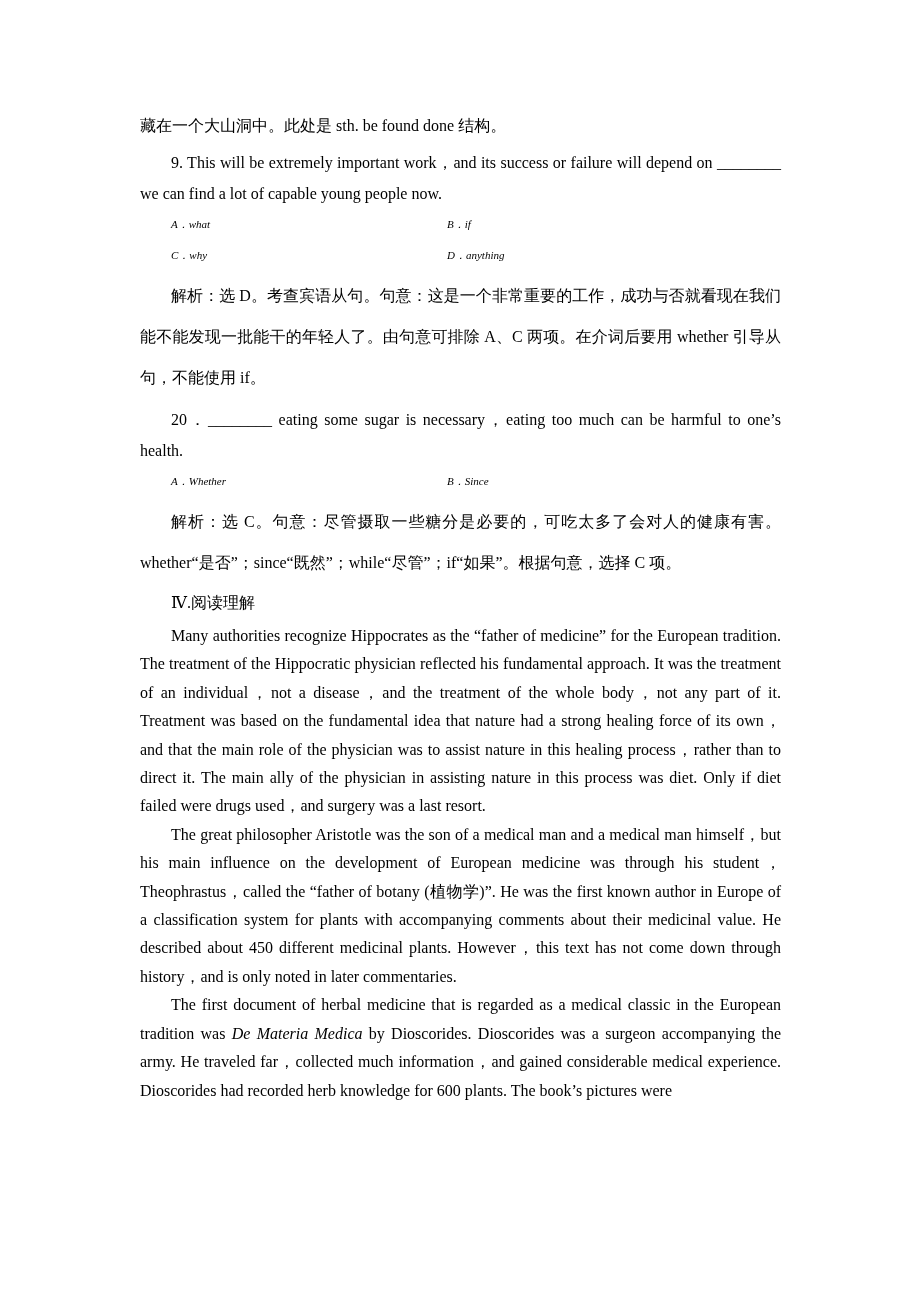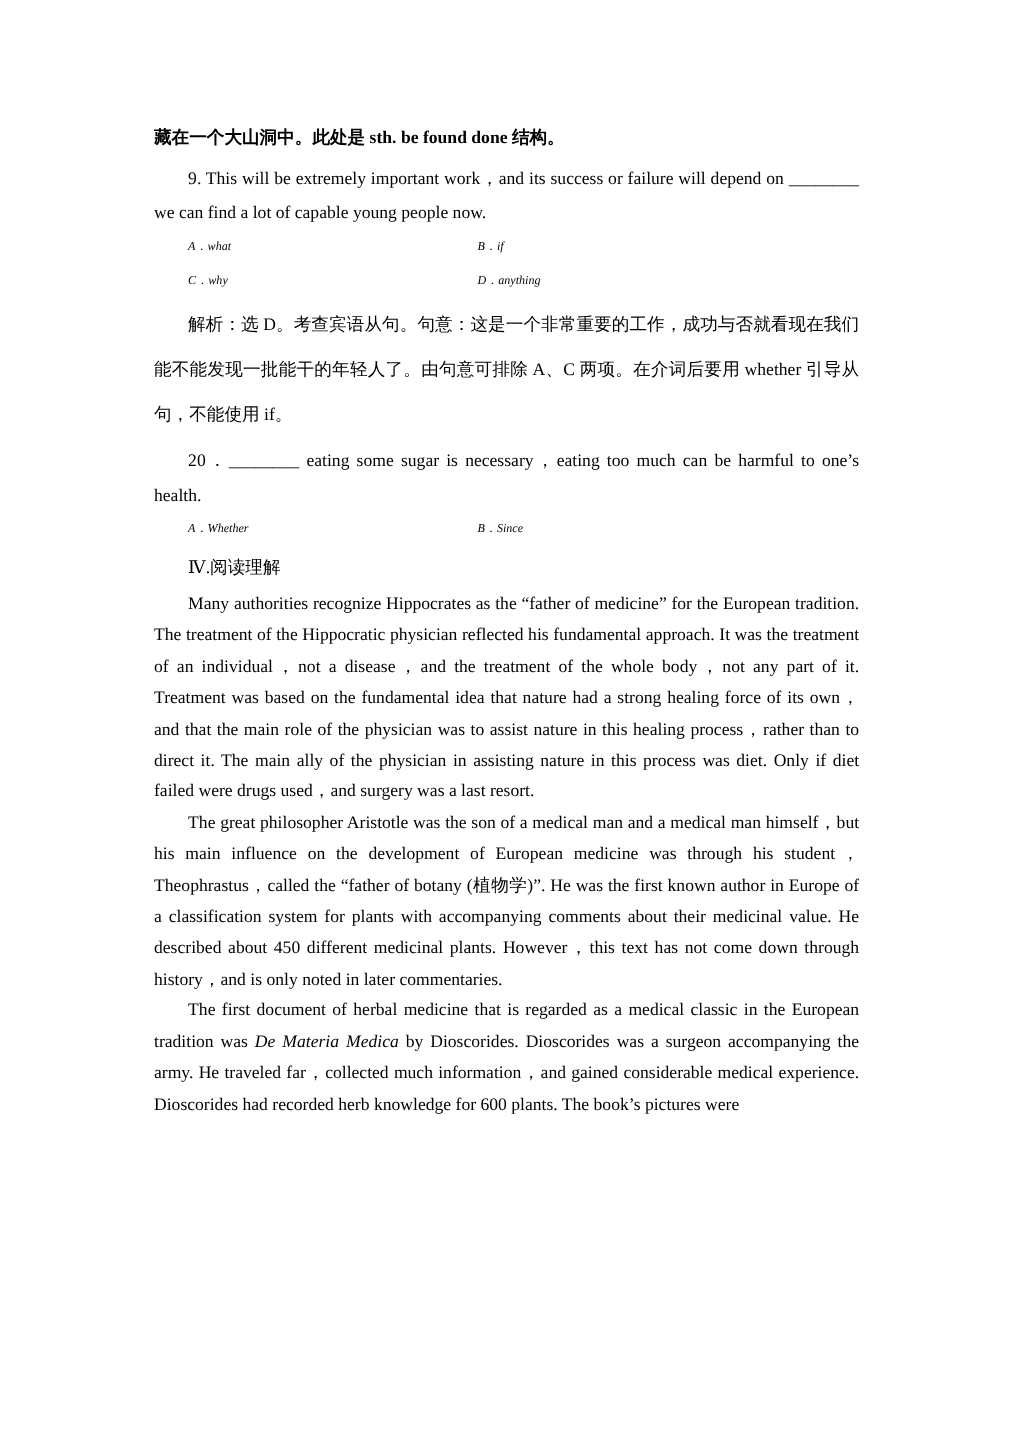--- a/index.html
+++ b/index.html
@@ -8,25 +8,25 @@
     height: 1302px;
     background: #ffffff;
     color: #000000;
     overflow: hidden;
     font-family: "Liberation Serif", "DejaVu Serif", serif;
   }
   .page { padding: 110px 139px 0 140px; }
   .para { font-size: 16px; margin: 0; }
   .just { text-align: justify; }
   .indent { text-indent: 31px; }
-  .cn { line-height: 31px; margin-bottom: 6px; font-weight: bold; }
+  .cn { line-height: 31px; margin-bottom: 6px; }
   .q { line-height: 31px; margin-top: 6px; }
   .options-row { position: relative; font-size: 11px; line-height: 31px; font-style: italic; }
   .opt.first { margin-left: 31px; }
-  .opt.second { position: absolute; left: 294px; }
+  .opt.second { position: absolute; left: 307px; }
   .analysis { line-height: 41px; margin: 4px 0; }
   .heading { line-height: 31px; margin: 4px 0; }
   .passage { line-height: 28.4px; }
   .italic { font-style: italic; margin-top: 39px; }
 </style>
 </head>
 <body>
 
 <div class="page">
 
@@ -45,20 +45,21 @@
 
   <p class="para analysis just indent">解析：选 D。考查宾语从句。句意：这是一个非常重要的工作，成功与否就看现在我们能不能发现一批能干的年轻人了。由句意可排除 A、C 两项。在介词后要用 whether 引导从句，不能使用 if。</p>
 
   <p class="para q just indent">20．________ eating some sugar is necessary，eating too much can be harmful to one’s health.</p>
 
   <div class="options-row">
     <span class="opt first">A．Whether</span>
     <span class="opt second">B．Since</span>
   </div>
 
+  <p class="para analysis just indent">解析：选 C。句意：尽管摄取一些糖分是必要的，可吃太多了会对人的健康有害。whether“是否”；since“既然”；while“尽管”；if“如果”。根据句意，选择 C 项。</p>
 
   <p class="para heading indent">Ⅳ.阅读理解</p>
 
 
   <p class="para passage just indent">Many authorities recognize Hippocrates as the “father of medicine” for the European tradition. The treatment of the Hippocratic physician reflected his fundamental approach. It was the treatment of an individual，not a disease，and the treatment of the whole body，not any part of it. Treatment was based on the fundamental idea that nature had a strong healing force of its own，and that the main role of the physician was to assist nature in this healing process，rather than to direct it. The main ally of the physician in assisting nature in this process was diet. Only if diet failed were drugs used，and surgery was a last resort.</p>
 
   <p class="para passage just indent">The great philosopher Aristotle was the son of a medical man and a medical man himself，but his main influence on the development of European medicine was through his student，Theophrastus，called the “father of botany (植物学)”. He was the first known author in Europe of a classification system for plants with accompanying comments about their medicinal value. He described about 450 different medicinal plants. However，this text has not come down through history，and is only noted in later commentaries.</p>
 
   <p class="para passage just indent"><span>The first document of herbal medicine that is regarded as a medical classic in the European tradition was </span><span class="italic">De Materia Medica</span><span> by Dioscorides. Dioscorides was a surgeon accompanying the army. He traveled far，collected much information，and gained considerable medical experience. Dioscorides had recorded herb knowledge for 600 plants. The book’s pictures were</span></p>
 

